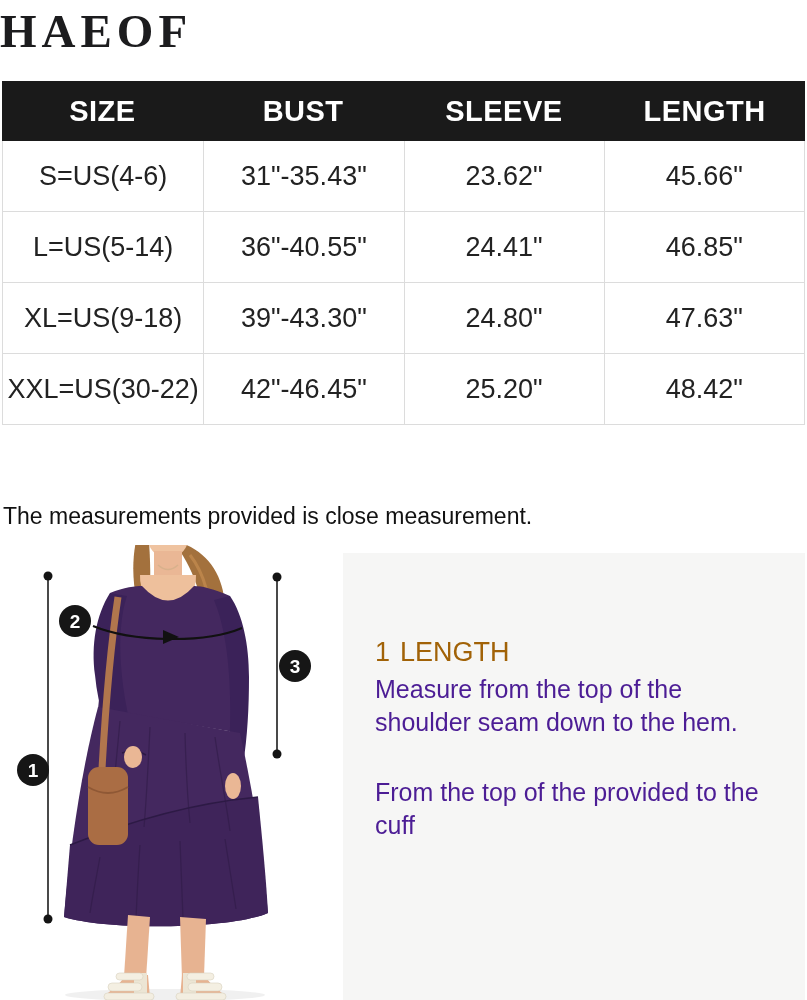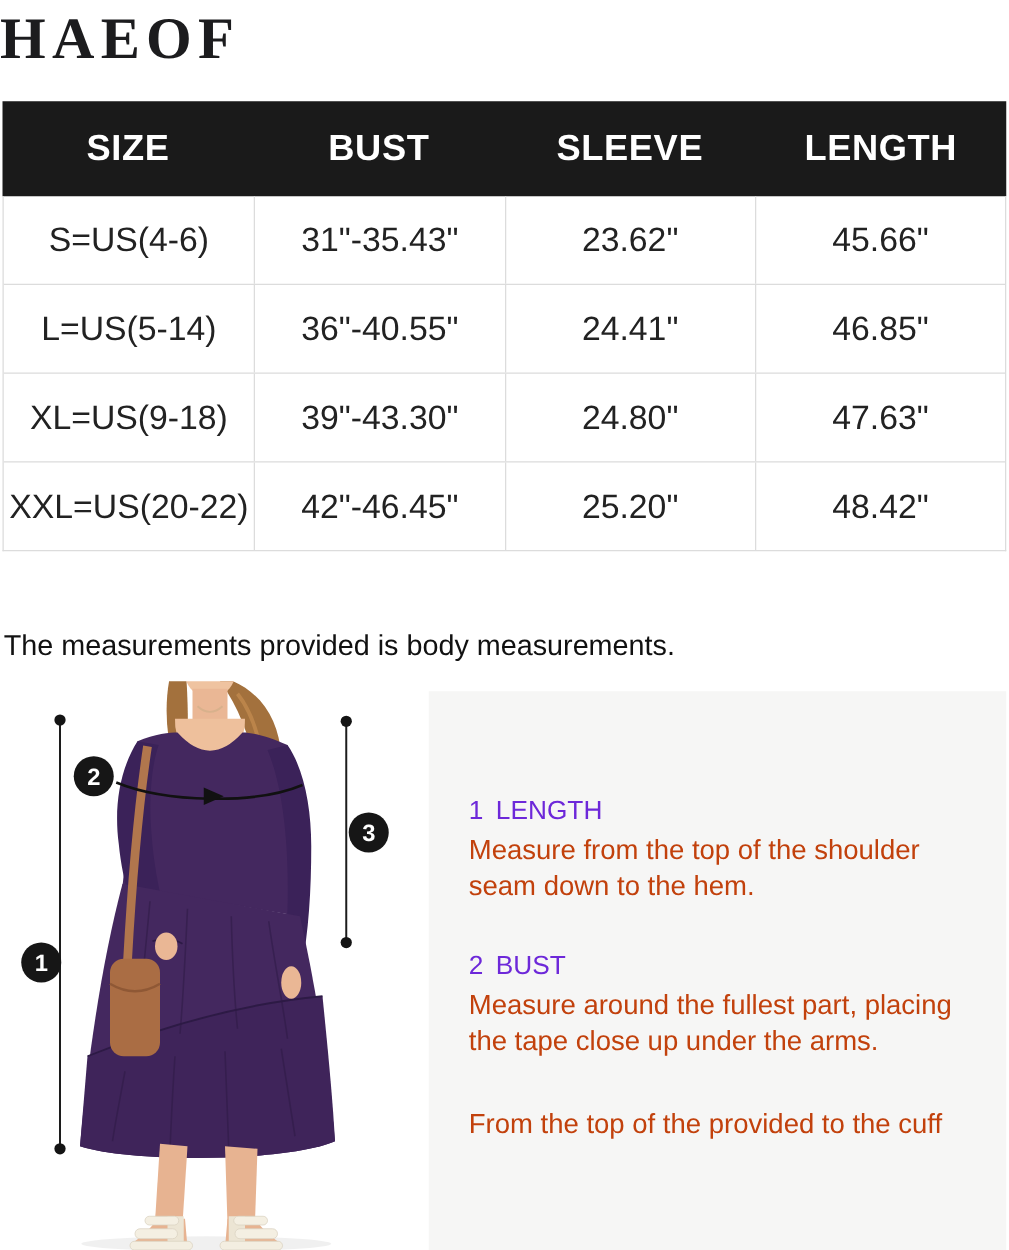--- a/index.html
+++ b/index.html
@@ -11,41 +11,41 @@
 
   
   .brand{
     position:absolute;top:4px;left:0;right:0;text-align:left;
     font-family:"Liberation Serif",serif;font-weight:bold;font-size:47px;
     letter-spacing:5px;color:#1c1c1e;margin:0;
   }
 
   
   .size-table{position:absolute;left:2px;top:81px;width:803px;}
-  .thead{display:grid;grid-template-columns:repeat(4,1fr);background:#1a1a1a;height:76px;align-items:center;}
+  .thead{display:grid;grid-template-columns:repeat(4,1fr);background:#1a1a1a;height:60px;align-items:center;}
   .thead .hcell{color:#ffffff;font-weight:bold;font-size:29px;text-align:center;letter-spacing:.5px;}
   .tbody{border:1px solid #dcdcdc;border-top:none;}
   .trow{display:grid;grid-template-columns:repeat(4,1fr);height:70px;border-top:1px solid #dcdcdc;}
   .trow:first-child{border-top:none;}
   .trow .cell{display:flex;align-items:center;justify-content:center;font-size:27px;color:#222222;border-left:1px solid #dcdcdc;}
   .trow .cell:first-child{border-left:none;}
 
   
   .note{position:absolute;left:3px;top:503px;font-size:23px;color:#111111;margin:0;}
 
   
   .figure-section{position:absolute;left:0;top:545px;width:807px;height:455px;}
   .panel{
     position:absolute;left:343px;top:8px;width:462px;height:447px;
     background:#f6f6f5;box-sizing:border-box;padding:84px 28px 0 32px;
   }
   .gitem{margin-bottom:38px;}
-  .ghead{font-size:21px;color:#6d28d9;}
+  .ghead{font-size:27px;color:#a16207;}
   .gnum{margin-right:10px;}
-  .gdesc{font-size:22px;color:#c2410c;line-height:1.3;margin-top:5px;max-width:402px;}
+  .gdesc{font-size:25px;color:#4c1d95;line-height:1.3;margin-top:5px;max-width:402px;}
 
   .figure-svg{position:absolute;left:0;top:0;width:345px;height:455px;}
 </style>
 </head>
 <body>
 
 <div class="page">
 
   <h1 class="brand">HAEOF</h1>
 
@@ -69,29 +69,29 @@
         <div class="cell">24.41"</div>
         <div class="cell">46.85"</div>
       </div>
       <div class="trow">
         <div class="cell">XL=US(9-18)</div>
         <div class="cell">39"-43.30"</div>
         <div class="cell">24.80"</div>
         <div class="cell">47.63"</div>
       </div>
       <div class="trow">
-        <div class="cell">XXL=US(20-22)</div>
+        <div class="cell">XXL=US(30-22)</div>
         <div class="cell">42"-46.45"</div>
         <div class="cell">25.20"</div>
         <div class="cell">48.42"</div>
       </div>
     </div>
   </div>
 
-  <p class="note">The measurements provided is body measurements.</p>
+  <p class="note">The measurements provided is close measurement.</p>
 
   <div class="figure-section">
 
     <svg class="figure-svg" viewBox="0 0 345 455" xmlns="http://www.w3.org/2000/svg">
 
       <ellipse cx="165" cy="450" rx="100" ry="6" fill="#000000" opacity="0.06"></ellipse>
 
       <g>
         <path d="M 175 -4 C 206 4 223 28 225 60 C 227 102 233 132 223 170 C 213 142 208 120 206 90 C 204 58 196 26 173 -4 Z" fill="#a3713d"></path>
         <path d="M 190 10 C 204 28 211 55 211 85 C 211 115 216 140 221 160" stroke="#c08a4e" stroke-width="3" fill="none" opacity="0.8"></path>
@@ -192,24 +192,18 @@
     </svg>
 
     <div class="panel">
       <div class="gitem">
         <div class="ghead">
           <span class="gnum">1</span><span>LENGTH</span>
         </div>
         <div class="gdesc">Measure from the top of the shoulder seam down to the hem.</div>
       </div>
       <div class="gitem">
-        <div class="ghead">
-          <span class="gnum">2</span><span>BUST</span>
-        </div>
-        <div class="gdesc">Measure around the fullest part, placing the tape close up under the arms.</div>
-      </div>
-      <div class="gitem">
         <div class="gdesc">From the top of the provided to the cuff</div>
       </div>
     </div>
 
   </div>
 </div>
 
 </body></html>

